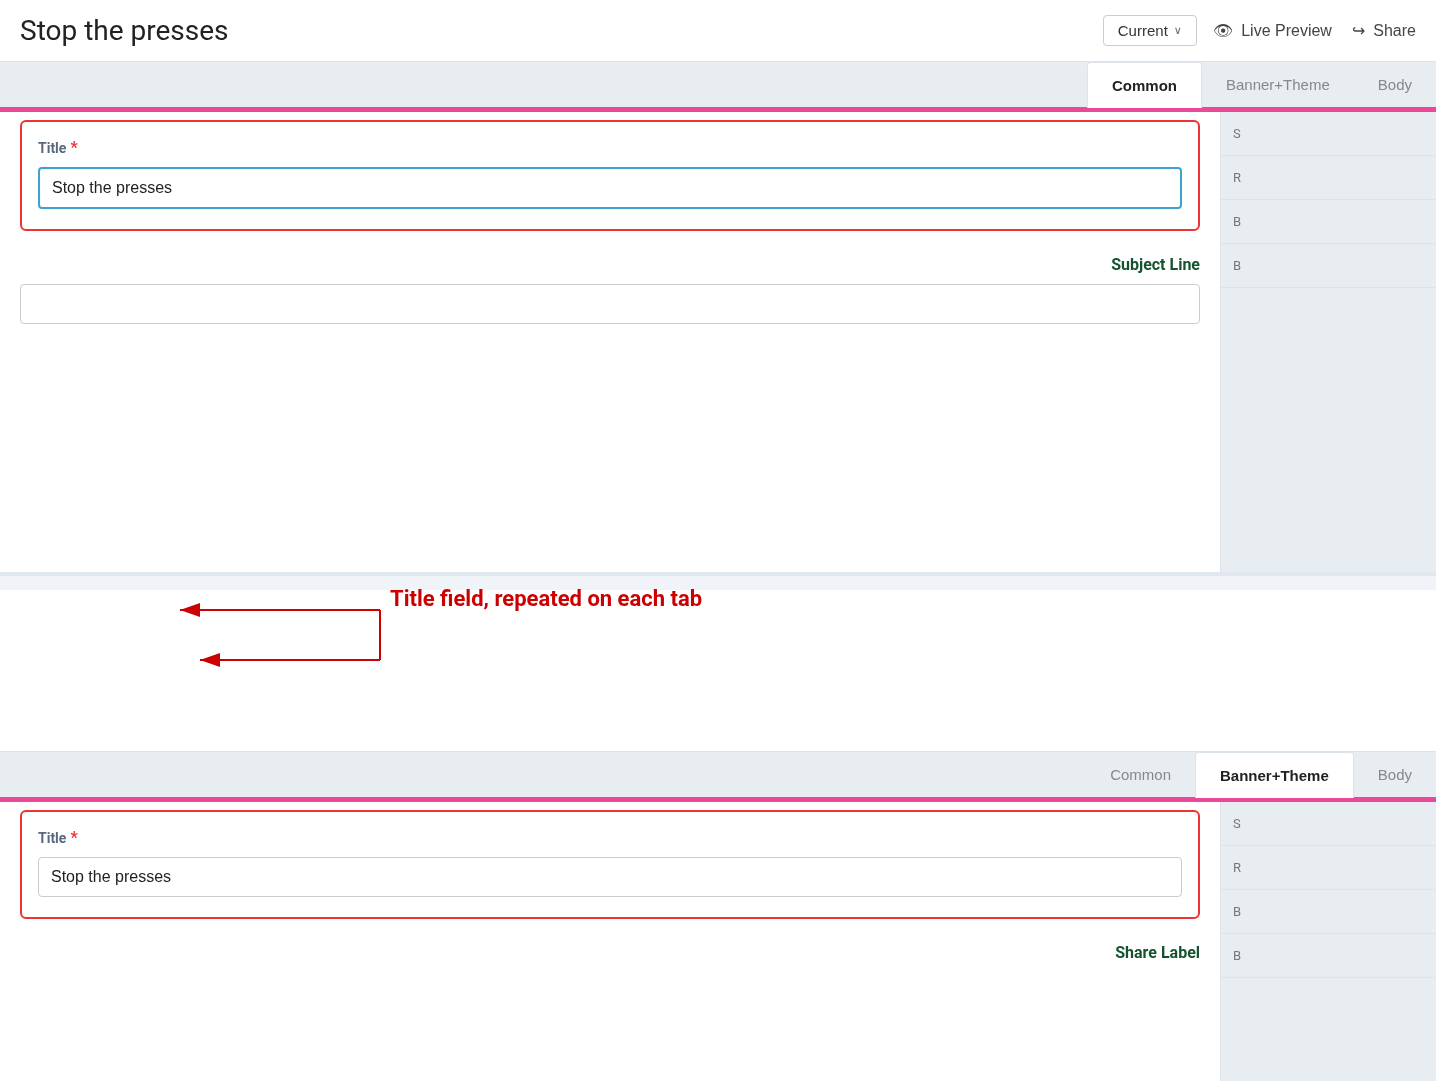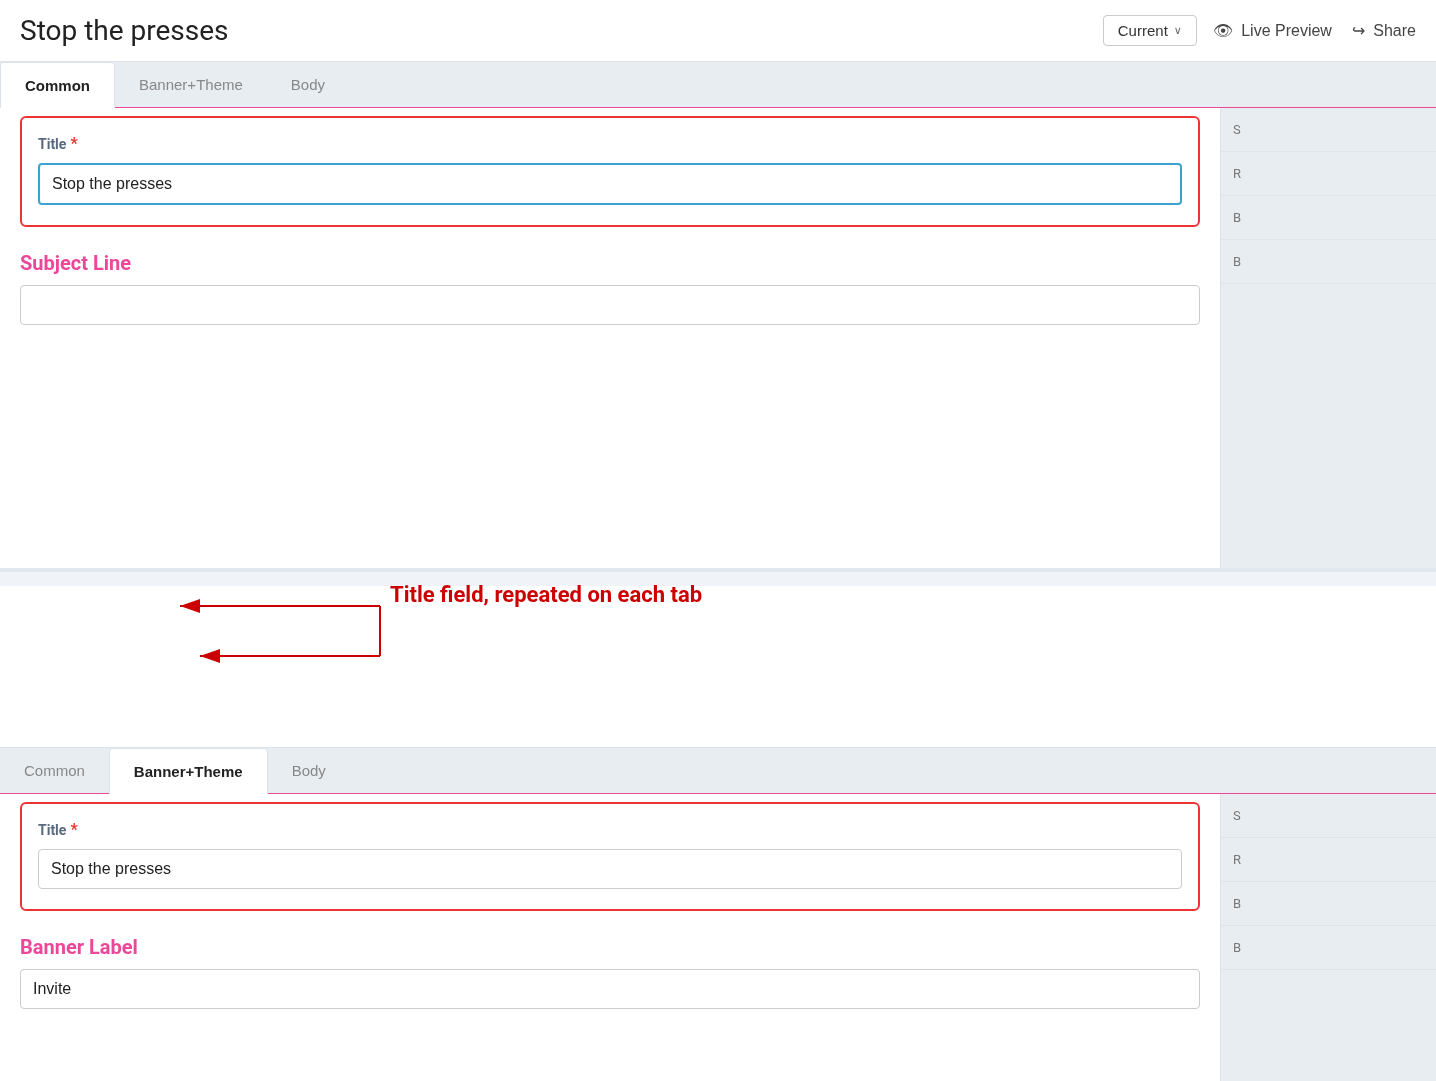--- a/index.html
+++ b/index.html
@@ -76,21 +76,22 @@
       background: none;
       border: none;
     }
 
     
     .tabs {
       display: flex;
       align-items: flex-end;
       background: #e8edf2;
       padding: 0 0 0 0;
-      border-bottom: 1px solid #ec4899;
+      border-bottom: 5px solid #ec4899;
+      justify-content: flex-end;
     }
     .tab {
       padding: 14px 24px;
       font-size: 15px;
       color: #888;
       cursor: pointer;
       border: none;
       background: none;
       position: relative;
     }
@@ -143,24 +144,25 @@
       outline: none;
     }
     .text-input.no-focus {
       border: 1px solid #ccc;
     }
 
     .field-group-plain {
       margin-bottom: 24px;
     }
     .field-label-plain {
-      font-size: 20px;
+      font-size: 16px;
       font-weight: 700;
-      color: #ec4899;
+      color: #14532d;
       margin-bottom: 10px;
+      text-align: right;
     }
 
     
     .layout {
       display: flex;
       position: relative;
     }
     .main-area {
       flex: 1;
       max-width: 1220px;
@@ -309,22 +311,21 @@
 
           <div class="field-group">
             <div class="field-label">
               <span>Title</span>
               <span class="required-star">*</span>
             </div>
             <input class="text-input no-focus" type="text" value="Stop the presses" style="">
           </div>
 
           <div class="field-group-plain">
-            <div class="field-label-plain">Banner Label</div>
-            <input class="text-input no-focus" type="text" value="Invite" style="">
+            <div class="field-label-plain">Share Label</div>
           </div>
         </div>
       </div>
       <div class="right-strip">
         <div class="right-strip-row">S</div>
         <div class="right-strip-row">R</div>
         <div class="right-strip-row">B</div>
         <div class="right-strip-row">B</div>
       </div>
     </div>

